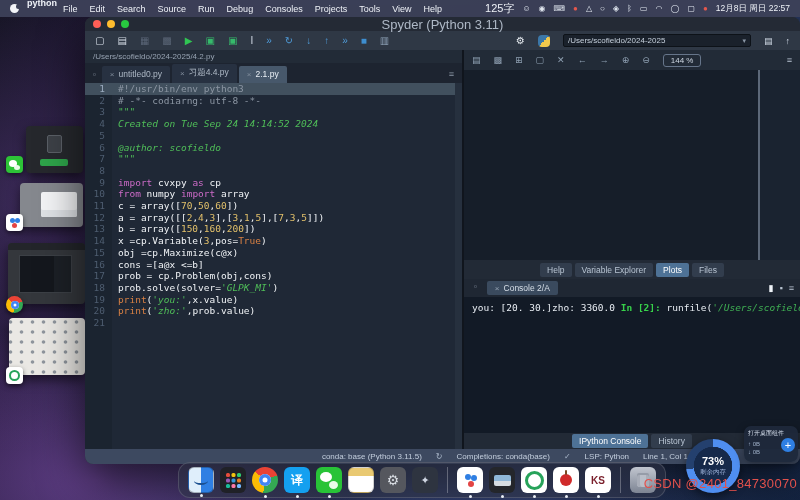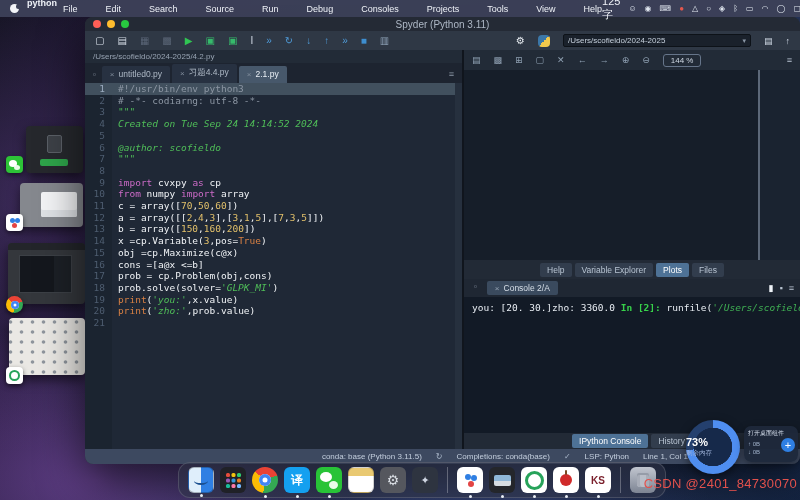--- a/index.html
+++ b/index.html
@@ -12,21 +12,21 @@
         radial-gradient(260px 420px at 2% 40%, rgba(120,80,170,.35), transparent 60%),
         linear-gradient(115deg,#0d0f18 0%,#1e1632 16%,#151c31 38%,#0f1524 54%,#273459 74%,#0e1930 100%);}
   [data-interactable]{box-sizing:border-box}
 
   
   .menubar{position:absolute;left:0;top:0;width:800px;height:17px;background:rgba(60,65,88,.96);
            display:flex;align-items:center;padding:0 10px;font-size:9px;color:#eef1f7;z-index:40}
   .apple{width:9px;height:9px;border-radius:50%;background:#f2f4f8;position:relative;margin-right:4px;flex:none}
   .apple::after{content:"";position:absolute;right:-2px;top:0;width:5px;height:5px;border-radius:50%;background:#3c4158}
   .appname{font-weight:bold;margin:0 6px 11px 4px}
-  .menu-items{display:flex;gap:28px}
+  .menu-items{display:flex;gap:12px}
   .mi{cursor:default;white-space:nowrap}
   .mright{margin-left:auto;display:flex;align-items:center;gap:8px}
   .msi{font-size:8px;color:#dfe5ee;line-height:1}
   .mcount{font-size:11px}
   .mclock{font-size:8.5px;white-space:nowrap}
 
   
   #stage{position:absolute;left:0;top:0;width:95px;height:500px;z-index:5}
   .thumb{position:absolute;border-radius:4px;box-shadow:0 5px 12px rgba(0,0,0,.55)}
   .t1{left:26px;top:126px;width:57px;height:47px;background:#26282d}
@@ -53,21 +53,21 @@
   .badge.greenring::after{content:"";position:absolute;left:3px;top:3px;width:7px;height:7px;border:2px solid #27a35a;border-radius:50%}
 
   
   .window{position:absolute;left:85px;top:17px;width:715px;height:447px;border-radius:8px;
           background:#2a313d;box-shadow:0 20px 45px rgba(0,0,0,.6);overflow:hidden;z-index:10;
           display:flex;flex-direction:column}
   .titlebar{height:14px;background:#242a35;display:flex;align-items:center;padding:0 8px;flex:none;position:relative}
   .lights{display:flex;gap:6px}
   .light{width:8px;height:8px;border-radius:50%}
   .lr{background:#ff5f57}.ly{background:#febc2e}.lg{background:#28c840}
-  .wtitle{position:absolute;left:0;right:0;text-align:center;font-size:10px;color:#aeb8c6}
+  .wtitle{position:absolute;left:0;right:0;text-align:center;font-size:13px;color:#aeb8c6}
   .toolbar{height:19px;background:#2f3845;display:flex;align-items:center;padding:0 10px;gap:13px;flex:none}
   .tbi{font-size:10px;line-height:1}
   .tbspace{flex:1}
   .tbx{font-size:10px;color:#e8edf2}
   .pylogo{width:12px;height:12px;border-radius:4px;background:linear-gradient(135deg,#3b77a8 0 50%,#f2c94c 50% 100%)}
   .combo{width:188px;height:13px;background:#1a212b;border:1px solid #0d1218;border-radius:2px;display:flex;align-items:center;
          padding:0 4px;font-size:8px;color:#c6d0dc;gap:4px}
   .combo .cv{flex:1;white-space:nowrap;overflow:hidden}
   .caret{color:#8b97a6;font-size:7px}
 
@@ -152,23 +152,23 @@
   .dapp.greenring::after{content:"";width:13px;height:13px;border:3px solid #27a35a;border-radius:50%}
   .dapp.redapple{background:#fff}
   .dapp.redapple::after{content:"";width:12px;height:12px;border-radius:50%;background:#d02a2a}
   .dapp.redapple::before{content:"";position:absolute;top:3px;left:12px;width:2px;height:5px;background:#7a4a22;border-radius:1px}
   .dapp.ks{background:#fff}
   .dapp.ks .dlabel{color:#7a1f2b;font-size:10px}
   .dapp.trash{background:linear-gradient(180deg,rgba(220,224,232,.85),rgba(140,147,160,.85))}
   .dapp.trash::after{content:"";width:12px;height:14px;border-radius:2px 2px 3px 3px;background:#b9bec8;box-shadow:inset 0 2px 0 #969ca8,inset 3px 0 0 #a8adb8,inset -3px 0 0 #a8adb8}
 
   
-  .gauge{position:absolute;left:686px;top:420px;width:54px;height:54px;border-radius:50%;z-index:50;
+  .gauge{position:absolute;left:686px;top:439px;width:54px;height:54px;border-radius:50%;z-index:50;
          background:radial-gradient(circle,#16294a 0 19px,transparent 19.5px),conic-gradient(#4f8ef0 0 73%,#24406e 73% 100%);
-         box-shadow:0 3px 10px rgba(0,0,0,.5);display:flex;flex-direction:column;align-items:flex-start;justify-content:center}
+         box-shadow:0 3px 10px rgba(0,0,0,.5);display:flex;flex-direction:column;align-items:center;justify-content:center}
   .gpct{color:#fff;font-size:11px;font-weight:bold}
   .glabel{color:#9fb3d9;font-size:6.5px;margin-top:1px}
   .widget{position:absolute;left:744px;top:426px;width:54px;height:36px;background:rgba(30,40,58,.94);border-radius:7px;z-index:50;
           padding:3px 4px;box-shadow:0 3px 8px rgba(0,0,0,.45)}
   .wtitle2{font-size:6px;color:#d5deec;white-space:nowrap}
   .wrows{margin-top:2px;font-size:6px;color:#9fb0c8;line-height:8px}
   .wplus{position:absolute;right:3px;top:12px;width:14px;height:14px;border-radius:50%;background:#2f7fe3;color:#fff;
          font-size:11px;line-height:14px;text-align:center}
   .watermark{position:absolute;right:3px;bottom:9px;color:#e2514c;font-size:13px;z-index:60;letter-spacing:.3px}
 </style>

